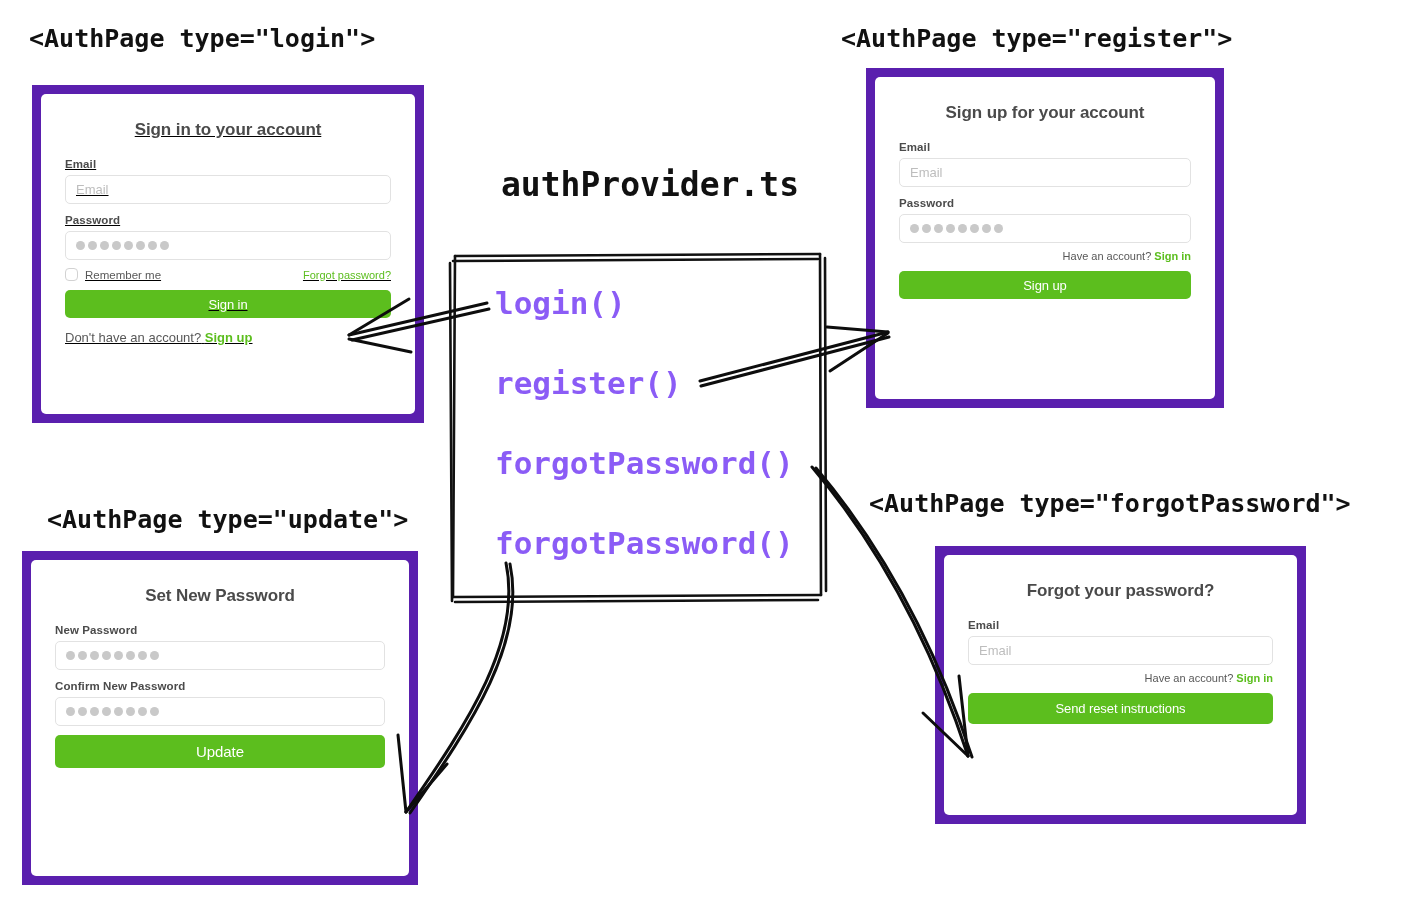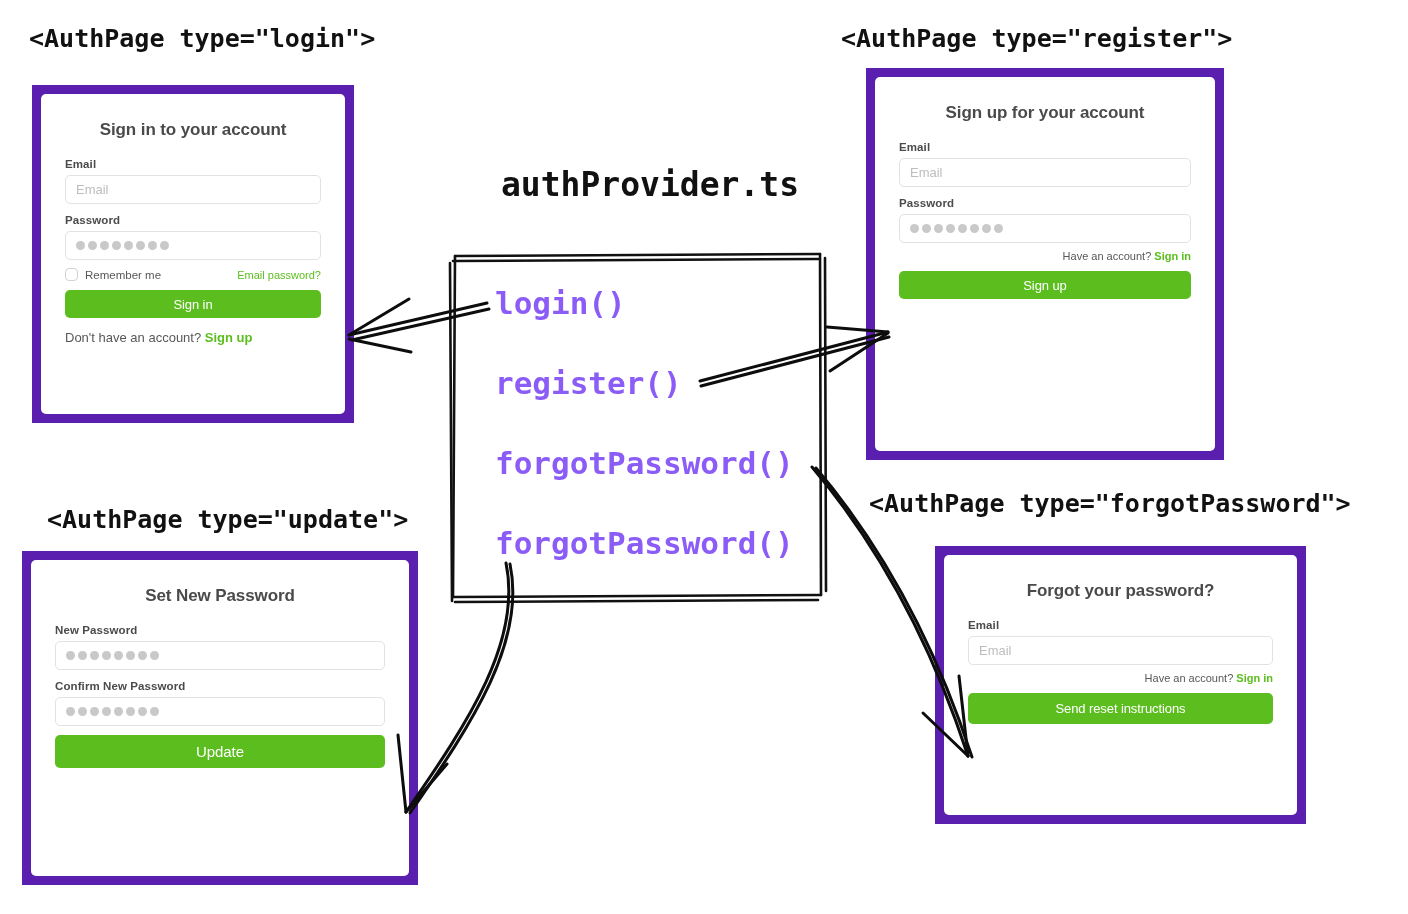--- a/index.html
+++ b/index.html
@@ -132,21 +132,21 @@
   <div class="sketch-label" style="left:29px;top:24px;">&lt;AuthPage type="login"&gt;</div>
 
   <div class="sketch-label" style="left:841px;top:24px;">&lt;AuthPage type="register"&gt;</div>
 
   <div class="sketch-label" style="left:47px;top:505px;">&lt;AuthPage type="update"&gt;</div>
 
   <div class="sketch-label" style="left:869px;top:489px;">&lt;AuthPage type="forgotPassword"&gt;</div>
 
   <div class="file-title" style="left:461px;top:165px;">authProvider.ts</div>
 
-  <div class="card-frame" style="left:32px;top:85px;width:322px;height:338px;">
+  <div class="card-frame" style="left:32px;top:85px;width:392px;height:338px;text-decoration:underline;">
     <div class="card">
       <div class="card-title">Sign in to your account</div>
       <div class="spacer-lg"></div>
       <div class="field-label">Email</div>
       <div class="input">
         <span class="ph">Email</span>
       </div>
       <div class="spacer-sm"></div>
       <div class="field-label">Password</div>
       <div class="input">
@@ -159,31 +159,31 @@
             <i></i>
             <i></i>
             <i></i>
           </span>
       </div>
       <div class="row-between">
         <div class="remember">
           <span class="checkbox"></span>
           <span class="remember-txt">Remember me</span>
         </div>
-        <span class="small-link">Email password?</span>
+        <span class="small-link">Forgot password?</span>
       </div>
       <div class="btn">Sign in</div>
       <div class="foot">
         <span>Don't have an account?</span>
          <span class="link-green">Sign up</span>
       </div>
     </div>
   </div>
 
-  <div class="card-frame" style="left:866px;top:68px;width:358px;height:392px;">
+  <div class="card-frame" style="left:866px;top:68px;width:358px;height:340px;">
     <div class="card">
       <div class="card-title">Sign up for your account</div>
       <div class="spacer-lg"></div>
       <div class="field-label">Email</div>
       <div class="input">
         <span class="ph">Email</span>
       </div>
       <div class="spacer-sm"></div>
       <div class="field-label">Password</div>
       <div class="input">

